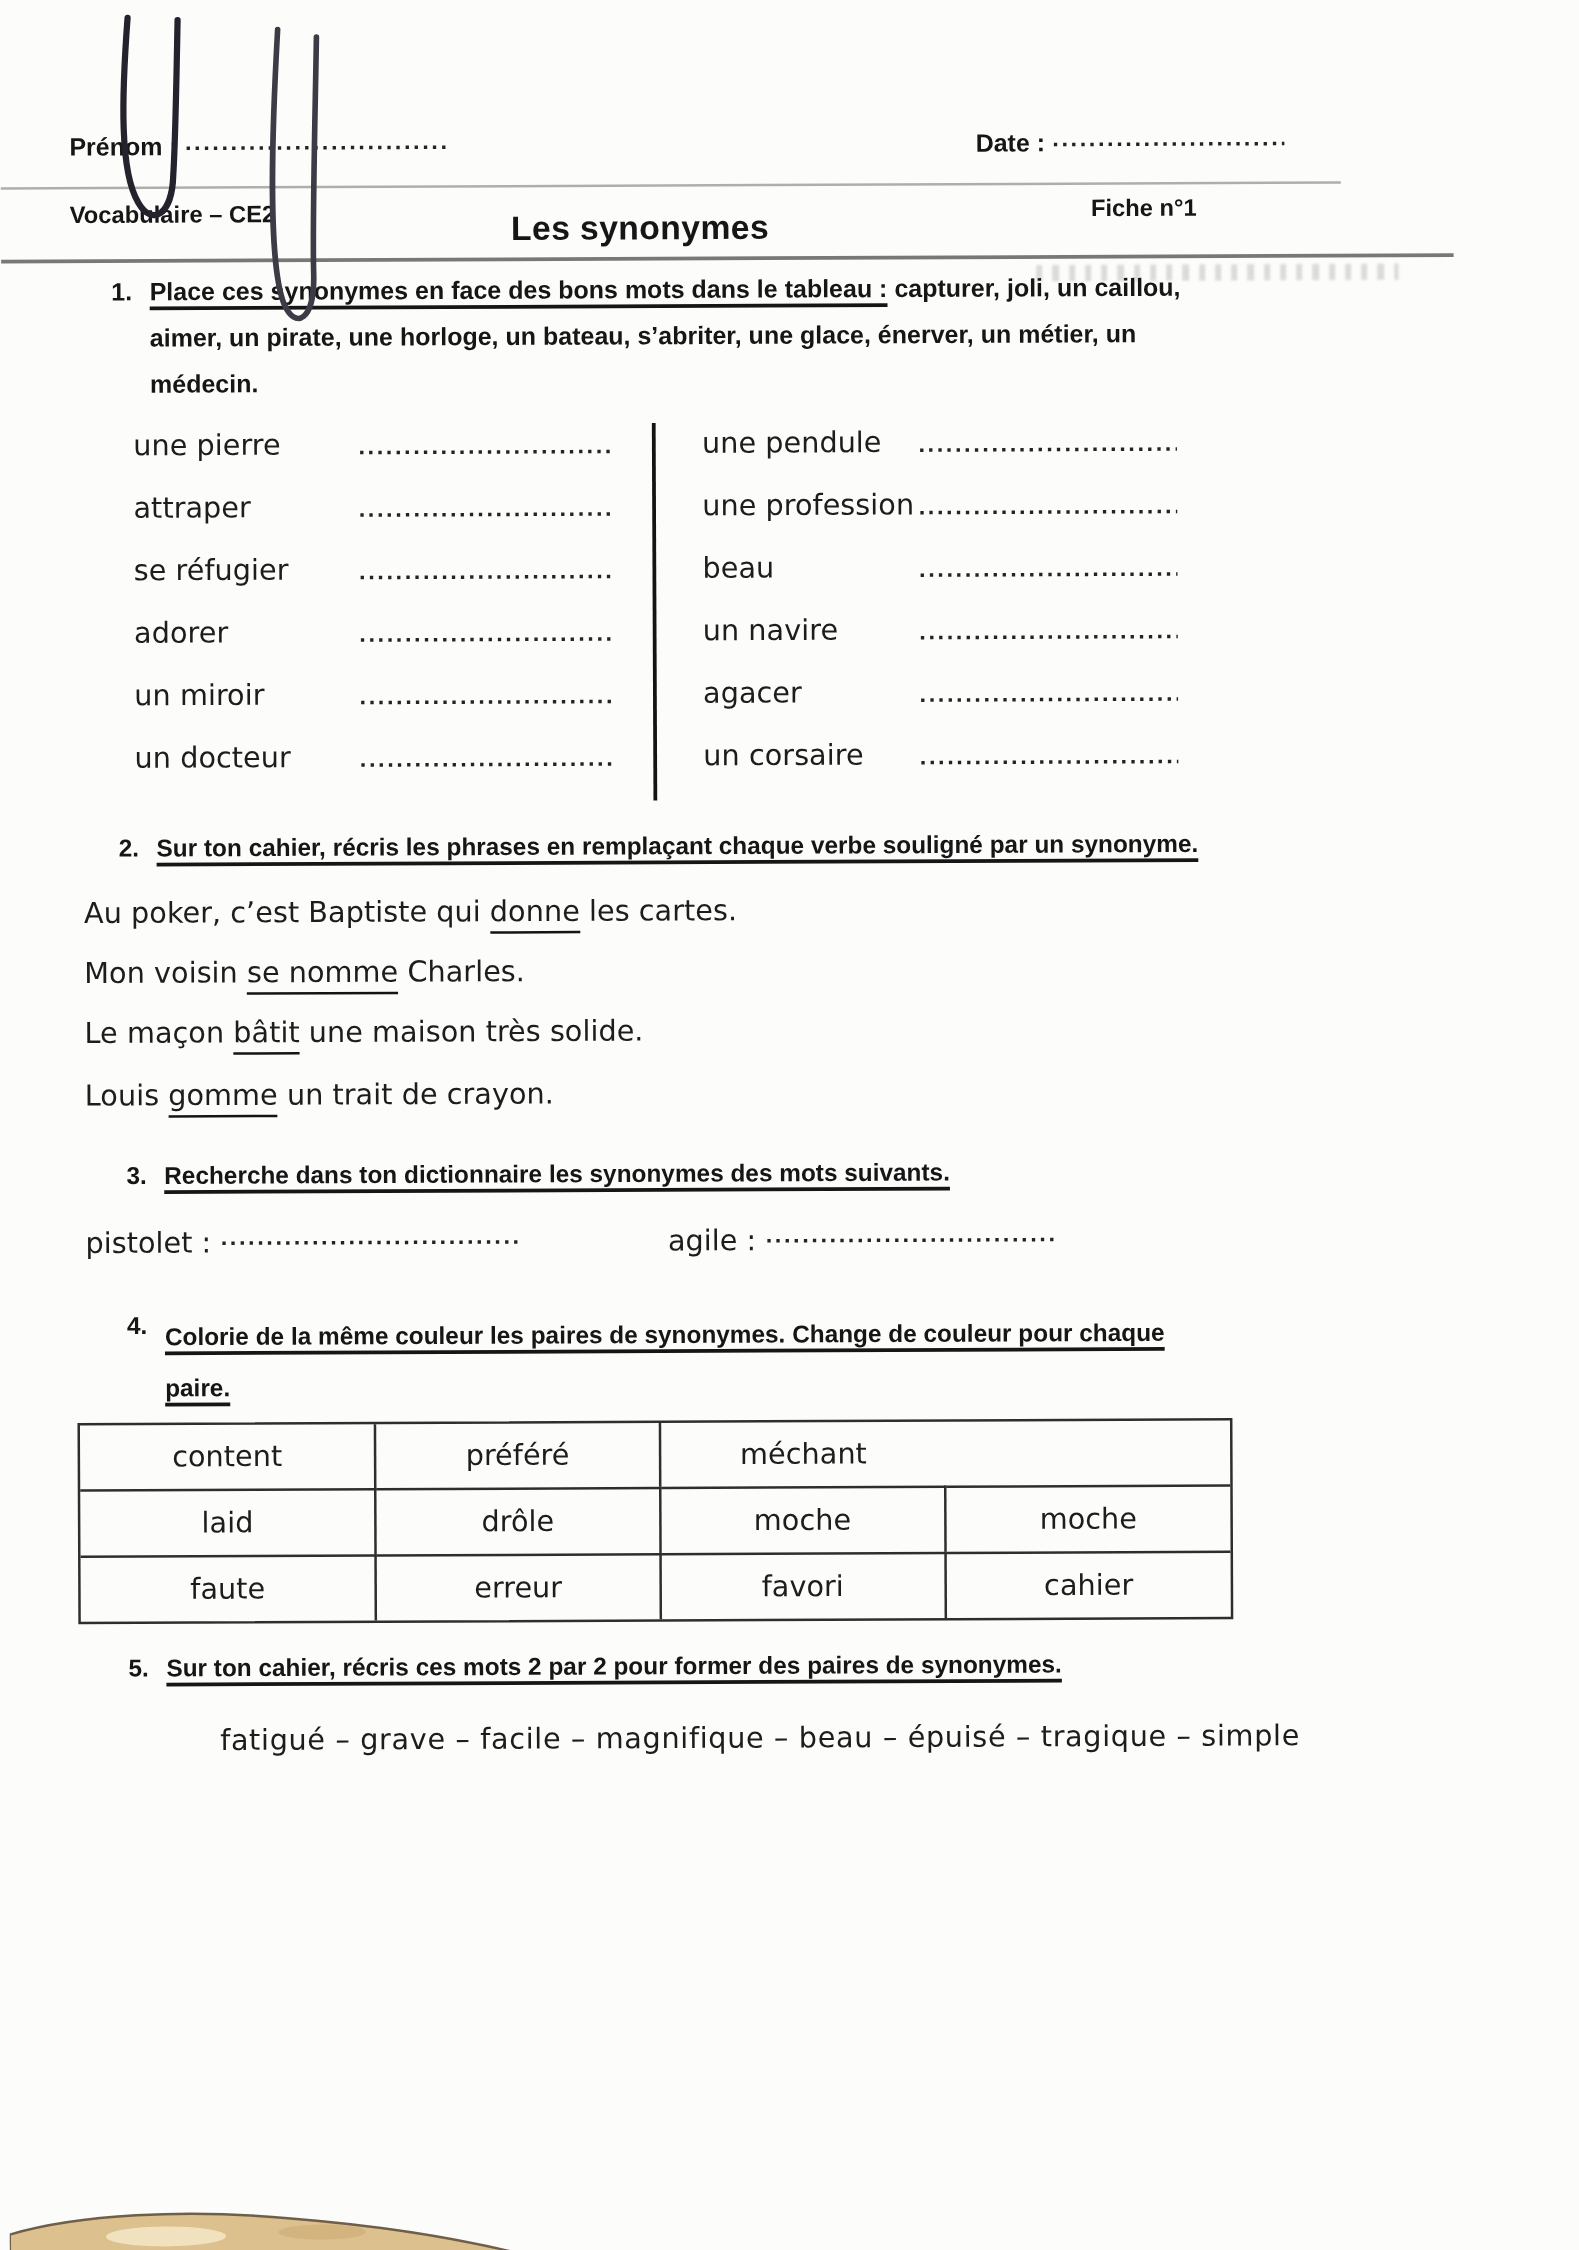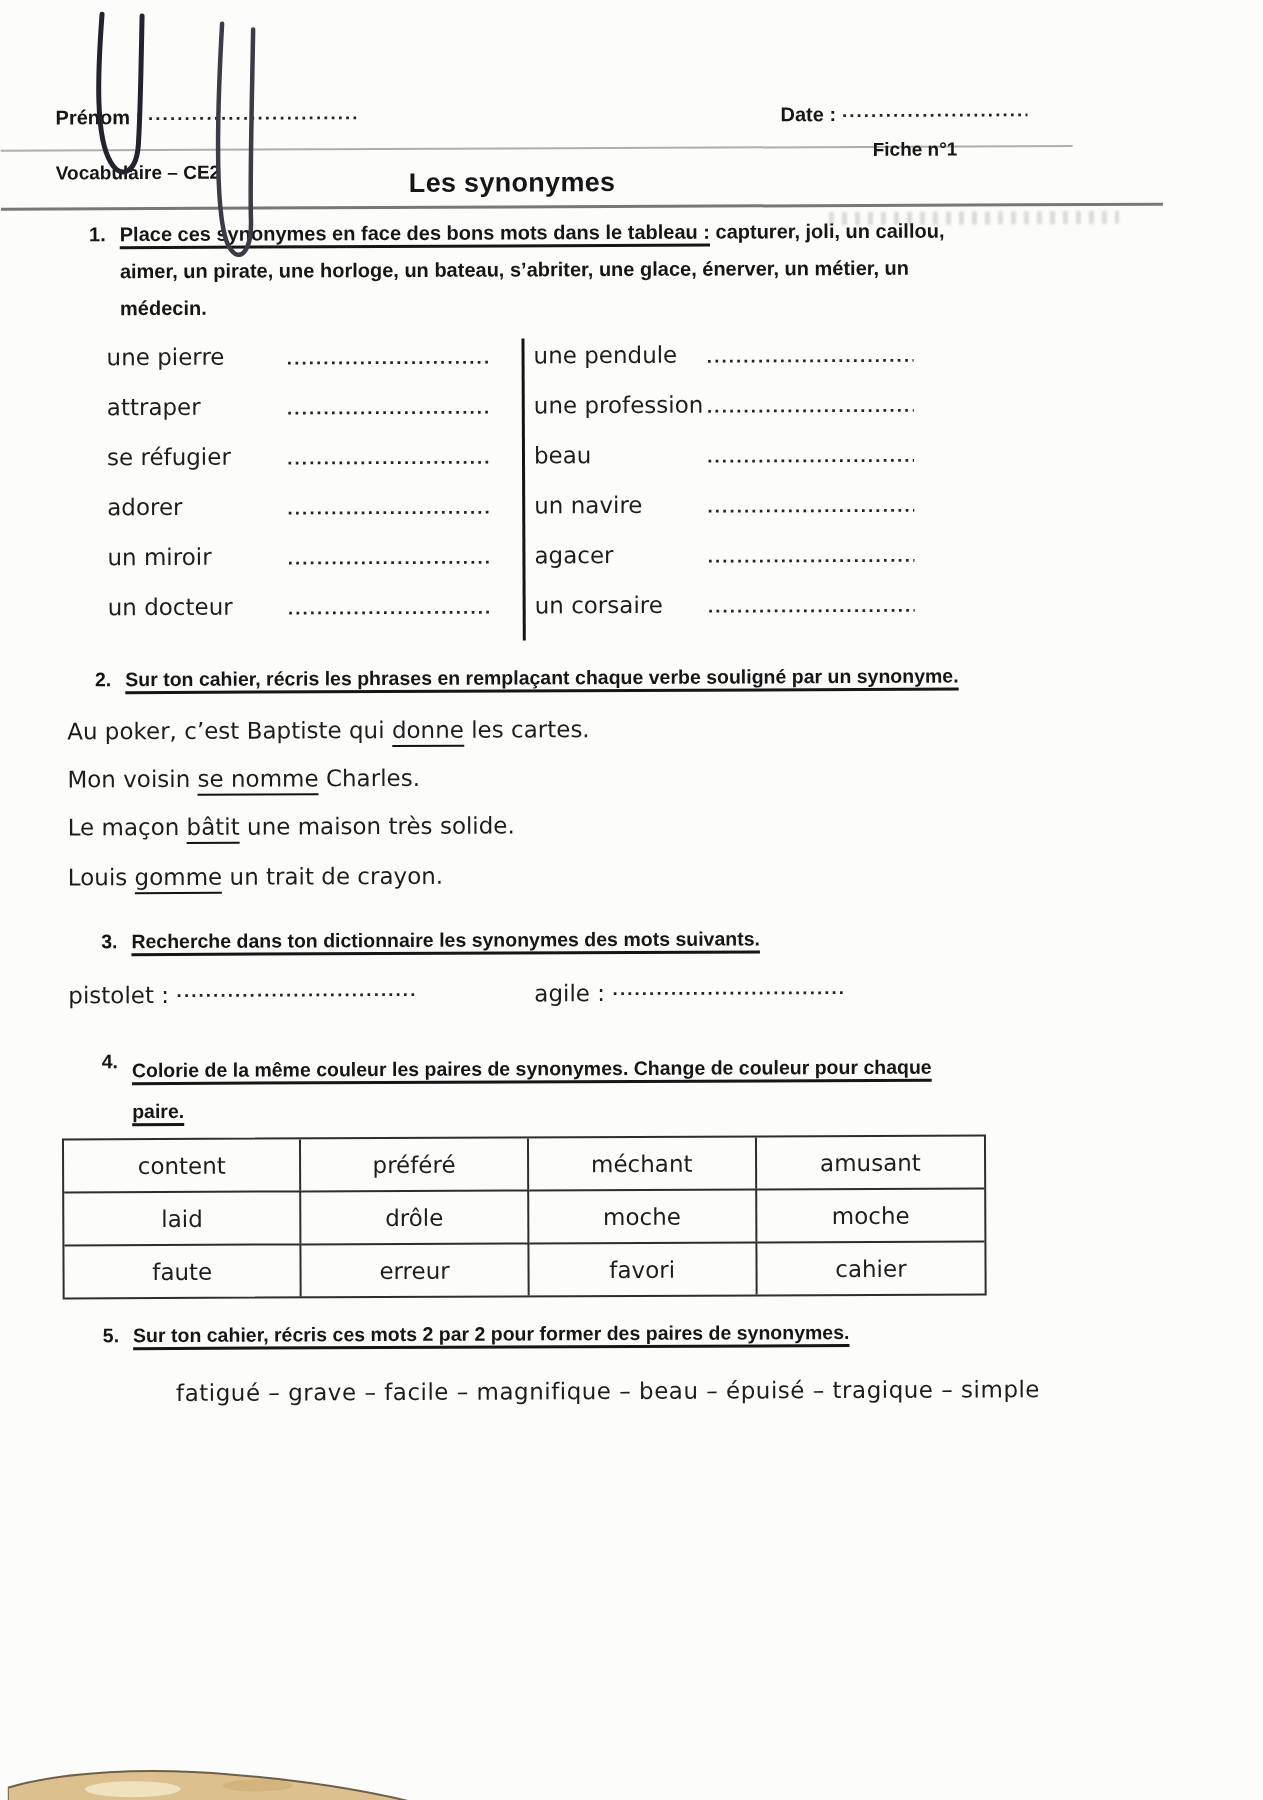--- a/index.html
+++ b/index.html
@@ -18,21 +18,21 @@
   .headline p{margin:0;}
   .exhead{display:flex;gap:14px;font-size:19.5px;}
   .exhead .num{flex:0 0 auto;}
   .mcol{position:absolute;top:330px;}
   .mrow{display:flex;align-items:baseline;height:50px;}
   .mrow .mword{display:inline-block;font-size:23px;line-height:50px;height:50px;}
   .mrow .dots{line-height:50px;height:50px;}
   .left-col{left:105px;width:400px;}
   .left-col .mword{width:180px;}
   .right-col{left:532px;width:425px;}
-  .right-col .mword{width:173px;}
+  .right-col .mword{width:173px;margin-left:28px;}
   .vline{position:absolute;left:520px;top:338px;width:3px;height:302px;background:#141414;}
   .sentence{position:absolute;left:64px;font-size:23px;white-space:nowrap;}
   .sentence .uv{border-bottom:2.5px solid #141414;padding-bottom:2px;text-align:center;}
   .blankline{position:absolute;font-size:23px;white-space:nowrap;}
   .blankline .dots{height:20px;}
   .ctable{position:absolute;left:57px;top:1136px;width:920px;border:2.5px solid #2e2e2e;}
   .crow{display:grid;grid-template-columns:25.8% 24.7% 24.8% 24.7%;}
   .ccell{height:51px;display:flex;align-items:center;justify-content:center;font-size:23px;
          border-right:2px solid #2e2e2e;border-top:2px solid #2e2e2e;}
   .crow .ccell:last-child{border-right:none;}
@@ -55,21 +55,21 @@
     <div class="abs hfont" style="left:55px;top:104px;font-size:20px;">
       <span>Prénom : </span><span class="dots" style="width:212px;">............................................................................</span>
     </div>
     <div class="abs hfont" style="left:780px;top:104px;font-size:20px;">
       <span>Date : </span><span class="dots" style="width:186px;">............................................................................</span>
     </div>
     <div class="rule" style="top:147px;width:1072px;background:#aeaeae;"></div>
 
     <div class="abs hfont" style="left:55px;top:160px;font-size:19px;">Vocabulaire – CE2</div>
     <div class="abs hfont" style="left:408px;top:167px;font-size:27px;letter-spacing:.3px;">Les synonymes</div>
-    <div class="abs hfont" style="left:872px;top:140px;font-size:19px;">Fiche n°1</div>
+    <div class="abs hfont" style="left:872px;top:158px;font-size:19px;">Fiche n°1</div>
     <div class="rule rule2" style="top:205px;width:1162px;"></div>
     <div class="smudge"></div>
 
     <div class="abs hfont headline" style="left:88px;top:214px;width:884px;">
       <span class="num">1.</span>
       <p><span class="u">Place ces synonymes en face des bons mots dans le tableau :</span><span> capturer, joli, un caillou, aimer, un pirate, une horloge, un bateau, s’abriter, une glace, énerver, un métier, un médecin.</span></p>
     </div>
 
     <div class="mcol left-col sfont">
       <div class="mrow">
@@ -158,21 +158,20 @@
     <div class="abs hfont exhead" style="left:97px;top:1048px;width:860px;">
       <span class="num">4.</span>
       <p class="u" style="margin:0;width:800px;line-height:41px;">Colorie de la même couleur les paires de synonymes. Change de couleur pour chaque paire.</p>
     </div>
 
     <div class="ctable sfont">
       <div class="crow">
         <div class="ccell">content</div>
         <div class="ccell">préféré</div>
         <div class="ccell">méchant</div>
-        <div class="ccell">amusant</div>
       </div>
       <div class="crow">
         <div class="ccell">laid</div>
         <div class="ccell">drôle</div>
         <div class="ccell">moche</div>
         <div class="ccell">moche</div>
       </div>
       <div class="crow">
         <div class="ccell">faute</div>
         <div class="ccell">erreur</div>

